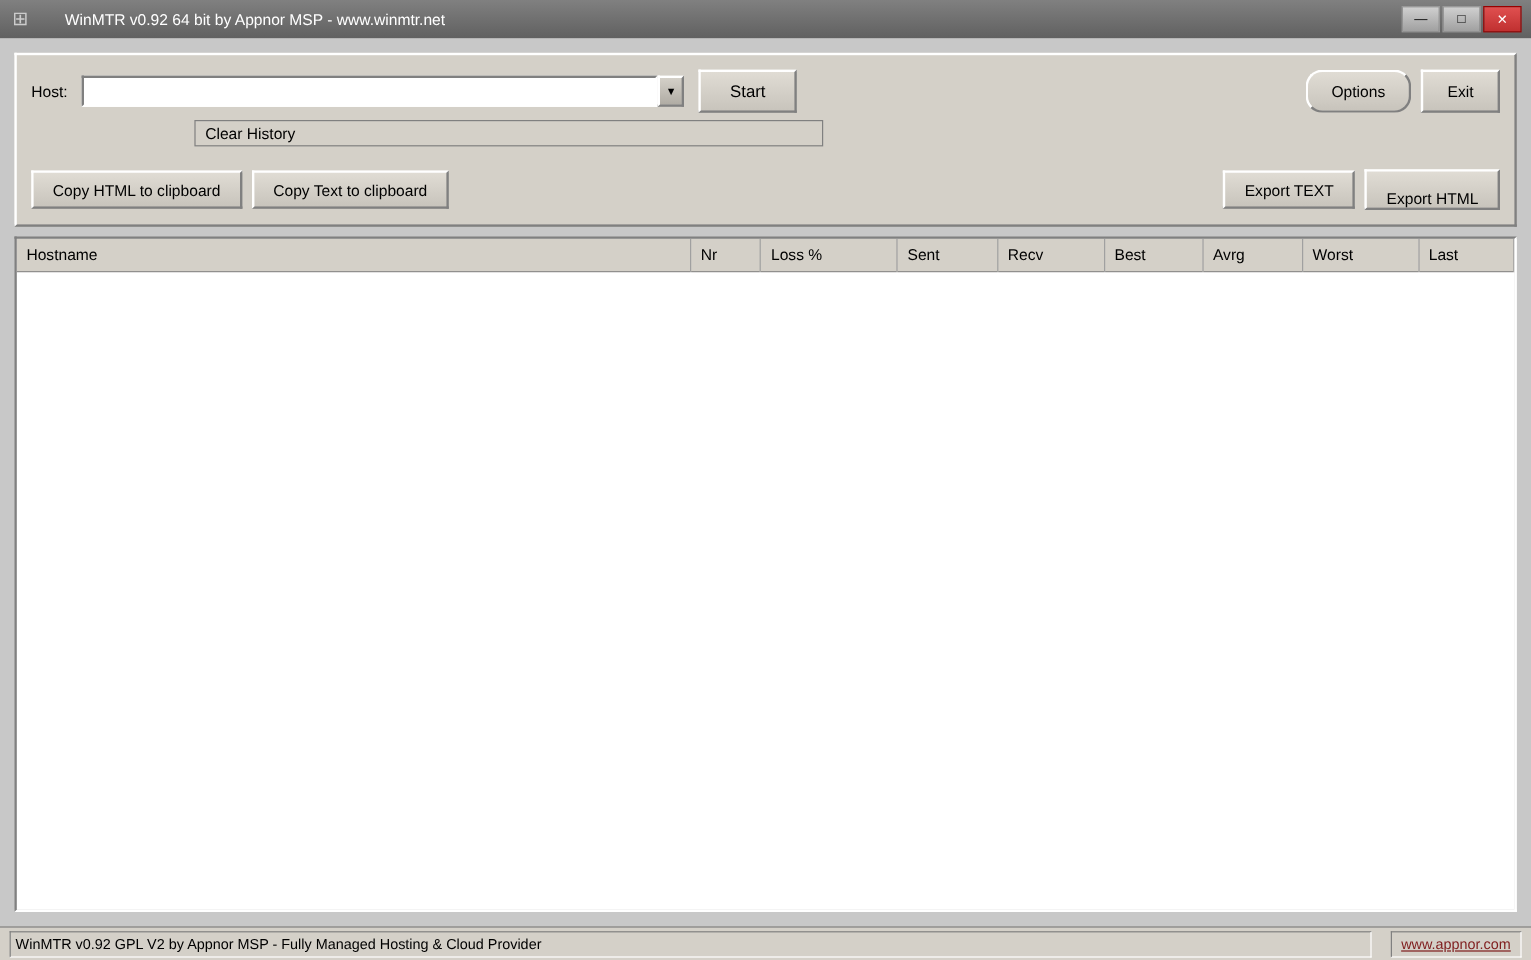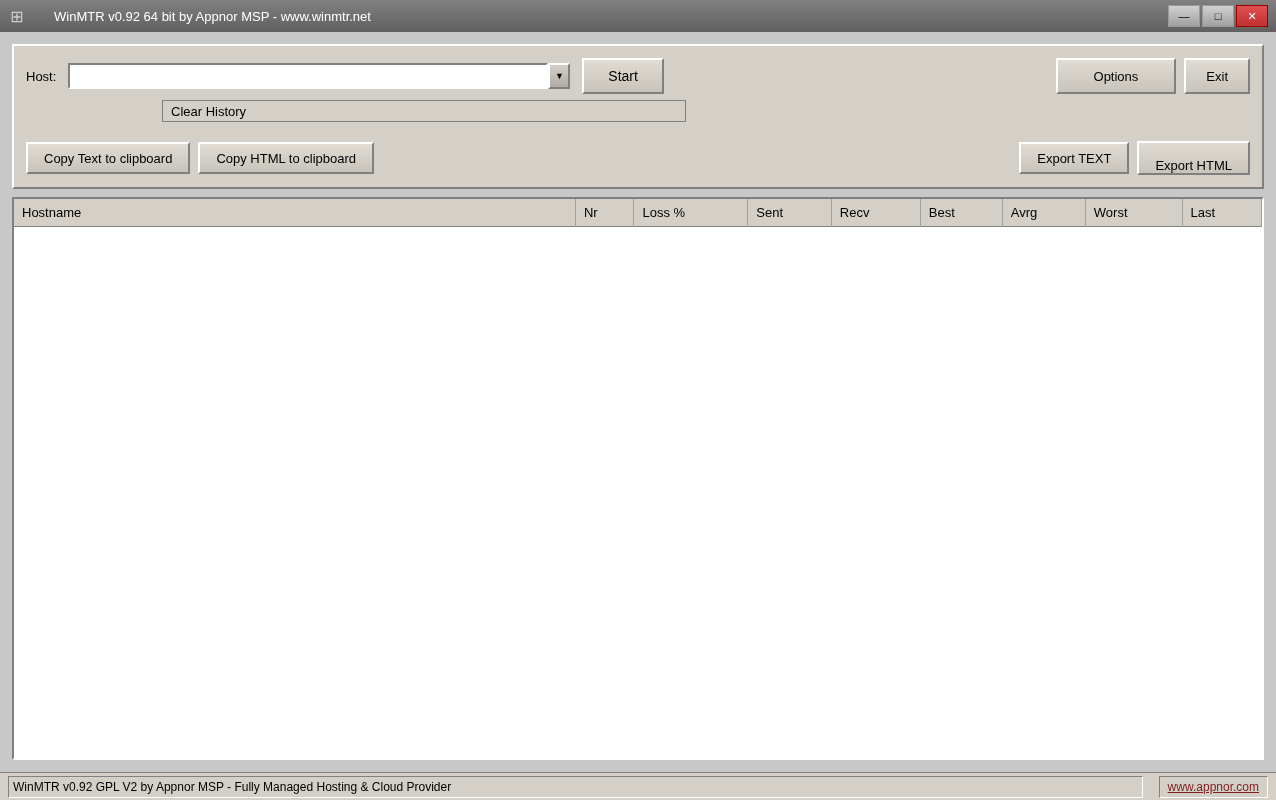--- a/index.html
+++ b/index.html
@@ -288,28 +288,28 @@
               </button>
             </div>
             <button class="win-button start-button">Start</button>
           </div>
           <div style="margin-left:76px;">
             <span class="clear-history">Clear History</span>
           </div>
         </div>
 
         <div class="right-buttons" style="margin-left:auto;">
-          <button class="win-button" style="padding:0 36px; height:36px;">Options</button>
+          <button class="win-button" style="padding:0 20px; height:36px;border-radius:14px;">Options</button>
           <button class="win-button" style="padding:0 20px; height:36px;">Exit</button>
         </div>
       </div>
 
       <div class="button-row">
+        <button class="win-button" style="padding:0 16px; height:32px;">Copy HTML to clipboard</button>
         <button class="win-button" style="padding:0 16px; height:32px;">Copy Text to clipboard</button>
-        <button class="win-button" style="padding:0 16px; height:32px;">Copy HTML to clipboard</button>
         <div style="flex:1;"></div>
         <button class="win-button" style="padding:0 16px; height:32px;">Export TEXT</button>
         <button class="win-button" style="padding:15px 16px; height:20px;">Export HTML</button>
       </div>
 
     </div>
 
     <div class="table-panel">
       <table class="data-table">
         <thead>

